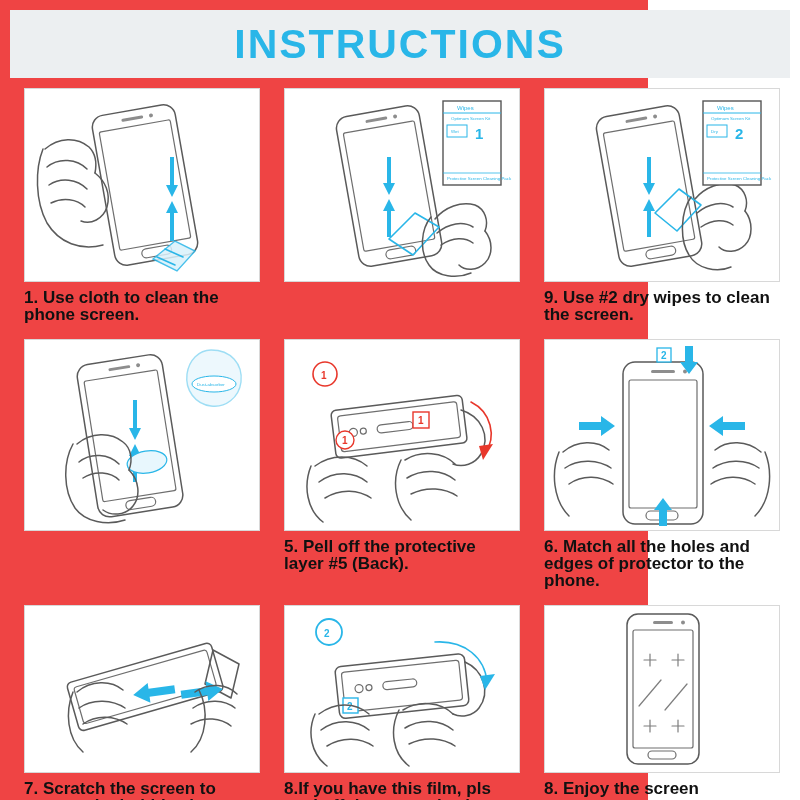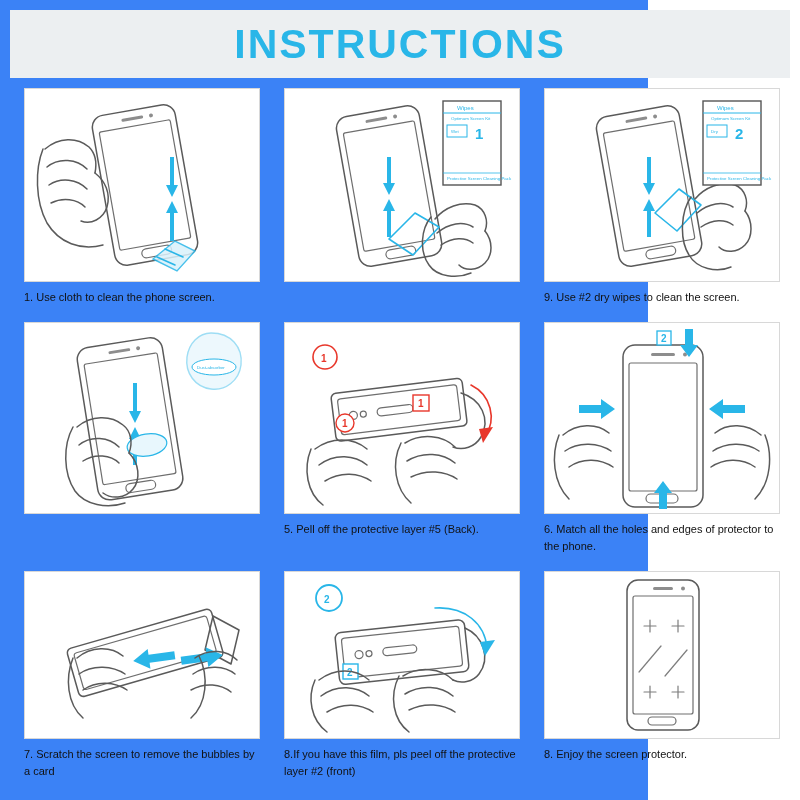--- a/index.html
+++ b/index.html
@@ -3,21 +3,21 @@
 <meta charset="utf-8">
 <style>
   html,body{margin:0;padding:0;}
   body{
     width:800px;height:800px;
     background:#ffffff;
     font-family:"Liberation Sans", sans-serif;
     color:#1a1a1a;
     overflow:hidden;
   }
-  .sheet{position:relative;width:648px;height:800px;background:#3b82f6;}
+  .sheet{position:relative;width:648px;height:800px;background:#ef4444;}
 
   
   .header{
     position:absolute;left:10px;top:10px;width:780px;height:68px;
     background:#eceff1;
     display:flex;align-items:center;justify-content:center;
   }
   .header h1{
     margin:0;
     font-size:41px;
@@ -37,25 +37,26 @@
   }
   .cell{width:236px;}
   .panel{
     width:234px;height:192px;
     border:1px solid #d8d8d8;
     background:#fff;
     position:relative;
     overflow:hidden;
   }
   .cap{
-    font-size:11px;
+    font-size:17px;
     line-height:17px;
     margin-top:7px;
     margin-bottom:10px;
     color:#111;
+    font-weight:bold;
   }
   .row2 .panel{height:190px;}
   .row3 .panel{height:166px;}
 
   
   svg.art{position:absolute;left:0;top:0;width:100%;height:100%;}
   .ln{fill:none;stroke:#5a5a5a;stroke-width:1.5;stroke-linecap:round;stroke-linejoin:round;}
   .ln2{fill:none;stroke:#6e6e6e;stroke-width:1.2;stroke-linecap:round;}
   .cy{fill:none;stroke:#29b6e8;stroke-width:1.6;stroke-linecap:round;stroke-linejoin:round;}
   .cyf{fill:#d9f1fb;stroke:#29b6e8;stroke-width:1.4;}

